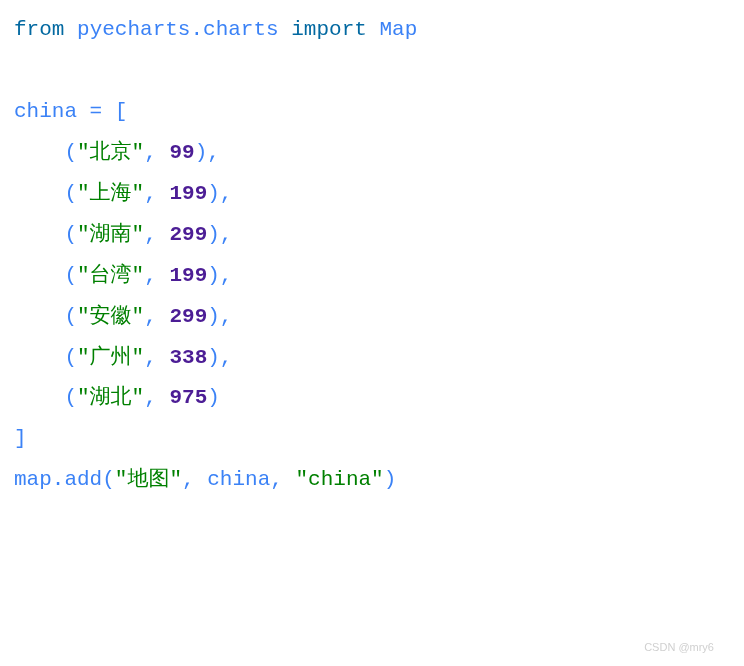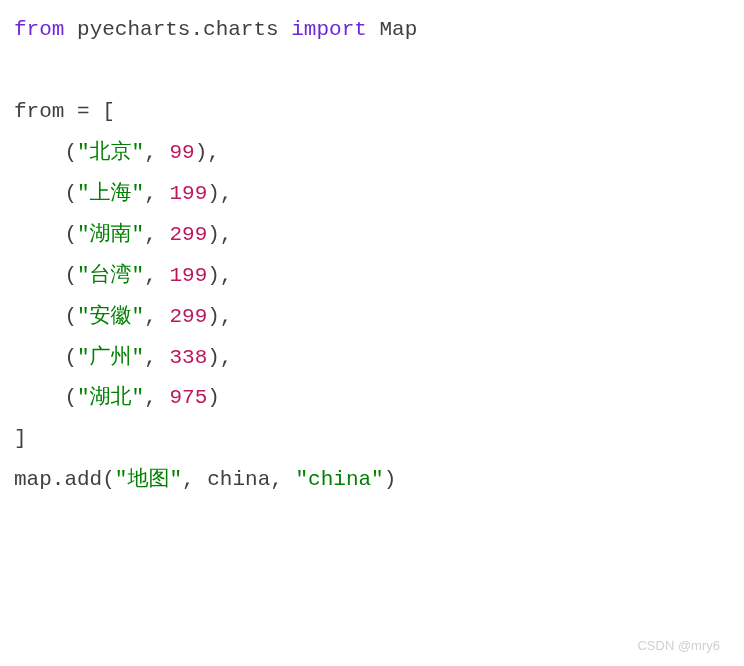--- a/index.html
+++ b/index.html
@@ -14,40 +14,40 @@
       font-family: "Consolas", "Monaco", "Courier New", monospace;
       font-size: 21px;
       line-height: 1.95;
       padding: 10px 10px 10px 14px;
       position: relative;
       color: #000000;
     }
     .code-line {
       white-space: pre;
     }
-    .kw { color: #6d28d9; }
+    .kw { color: #0369a1; }
     .str { color: #008000; }
-    .num { color: #be185d; }
-    .plain { color: #404040; }
+    .num { color: #4c1d95; font-weight: bold; }
+    .plain { color: #3b82f6; }
     .watermark {
       position: absolute;
       bottom: 8px;
-      right: 24px;
-      font-size: 13px;
+      right: 30px;
+      font-size: 11px;
       color: #d0d0d0;
       font-family: Arial, sans-serif;
     }
   </style>
 </head>
 <body>
 
 <div>
   <div class="code-line"><span class="kw">from</span><span class="plain"> pyecharts.charts </span><span class="kw">import</span><span class="plain"> Map</span></div>
   <div class="code-line"> </div>
-  <div class="code-line plain">from = [</div>
+  <div class="code-line plain">china = [</div>
   <div class="code-line"><span class="plain">    (</span><span class="str">"北京"</span><span class="plain">, </span><span class="num">99</span><span class="plain">),</span></div>
   <div class="code-line"><span class="plain">    (</span><span class="str">"上海"</span><span class="plain">, </span><span class="num">199</span><span class="plain">),</span></div>
   <div class="code-line"><span class="plain">    (</span><span class="str">"湖南"</span><span class="plain">, </span><span class="num">299</span><span class="plain">),</span></div>
   <div class="code-line"><span class="plain">    (</span><span class="str">"台湾"</span><span class="plain">, </span><span class="num">199</span><span class="plain">),</span></div>
   <div class="code-line"><span class="plain">    (</span><span class="str">"安徽"</span><span class="plain">, </span><span class="num">299</span><span class="plain">),</span></div>
   <div class="code-line"><span class="plain">    (</span><span class="str">"广州"</span><span class="plain">, </span><span class="num">338</span><span class="plain">),</span></div>
   <div class="code-line"><span class="plain">    (</span><span class="str">"湖北"</span><span class="plain">, </span><span class="num">975</span><span class="plain">)</span></div>
   <div class="code-line plain">]</div>
   <div class="code-line"><span class="plain">map.add(</span><span class="str">"地图"</span><span class="plain">, china, </span><span class="str">"china"</span><span class="plain">)</span></div>
 </div>

